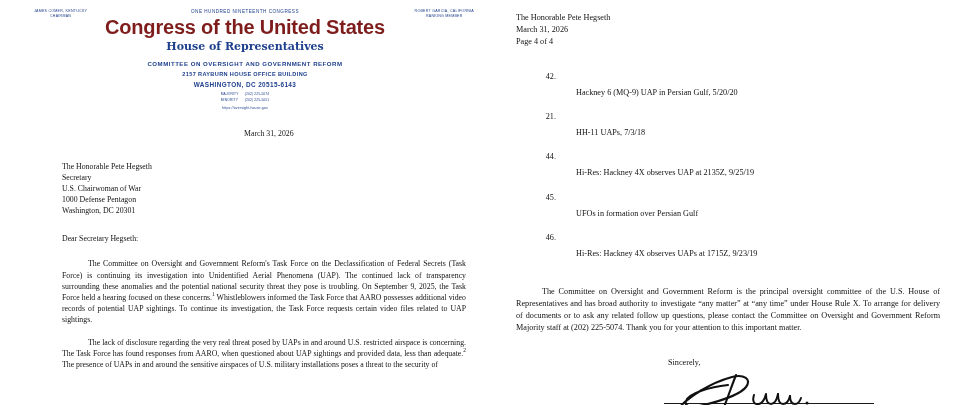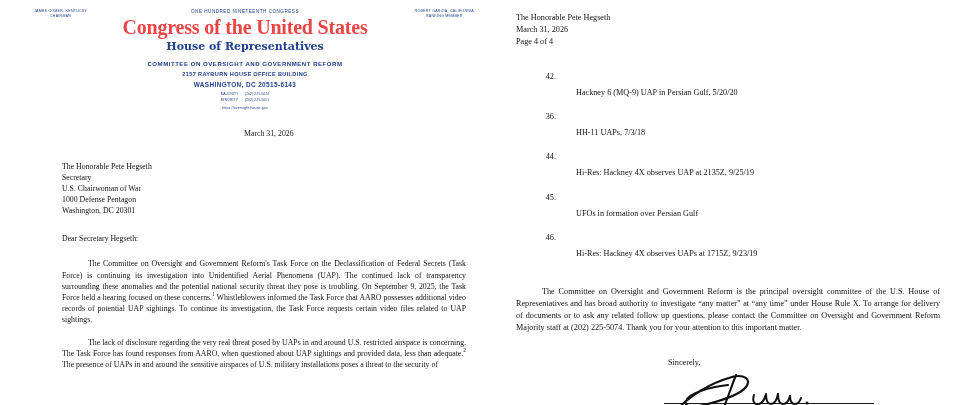--- a/index.html
+++ b/index.html
@@ -56,26 +56,26 @@
 
   .congress-line {
     font-family: "Liberation Sans", sans-serif;
     font-size: 4.6px;
     letter-spacing: 0.5px;
     text-transform: uppercase;
     color: #1d3f8c;
     margin-bottom: 3px;
   }
   .masthead-title {
-    font-family: Liberation Serif, serif;
+    font-family: Liberation Sans, sans-serif;
     font-weight: bold;
     font-size: 20px;
     line-height: 1.05;
     letter-spacing: -0.2px;
-    color: #ef4444;
+    color: #7f1d1d;
     font-style: normal;
   }
   .masthead-sub {
     font-family: "DejaVu Serif", serif;
     font-weight: bold;
     font-size: 11px;
     line-height: 1.2;
     color: #1d3f8c;
     margin-top: 2px;
   }
@@ -297,21 +297,21 @@
       <div>March 31, 2026</div>
       <div>Page 4 of 4</div>
     </div>
 
     <ul class="item-list">
       <li>
         <span class="item-num">42.</span>
         <span class="item-text">Hackney 6 (MQ-9) UAP in Persian Gulf, 5/20/20</span>
       </li>
       <li>
-        <span class="item-num">36.</span>
+        <span class="item-num">21.</span>
         <span class="item-text">HH-11 UAPs, 7/3/18</span>
       </li>
       <li>
         <span class="item-num">44.</span>
         <span class="item-text">Hi-Res: Hackney 4X observes UAP at 2135Z, 9/25/19</span>
       </li>
       <li>
         <span class="item-num">45.</span>
         <span class="item-text">UFOs in formation over Persian Gulf</span>
       </li>

